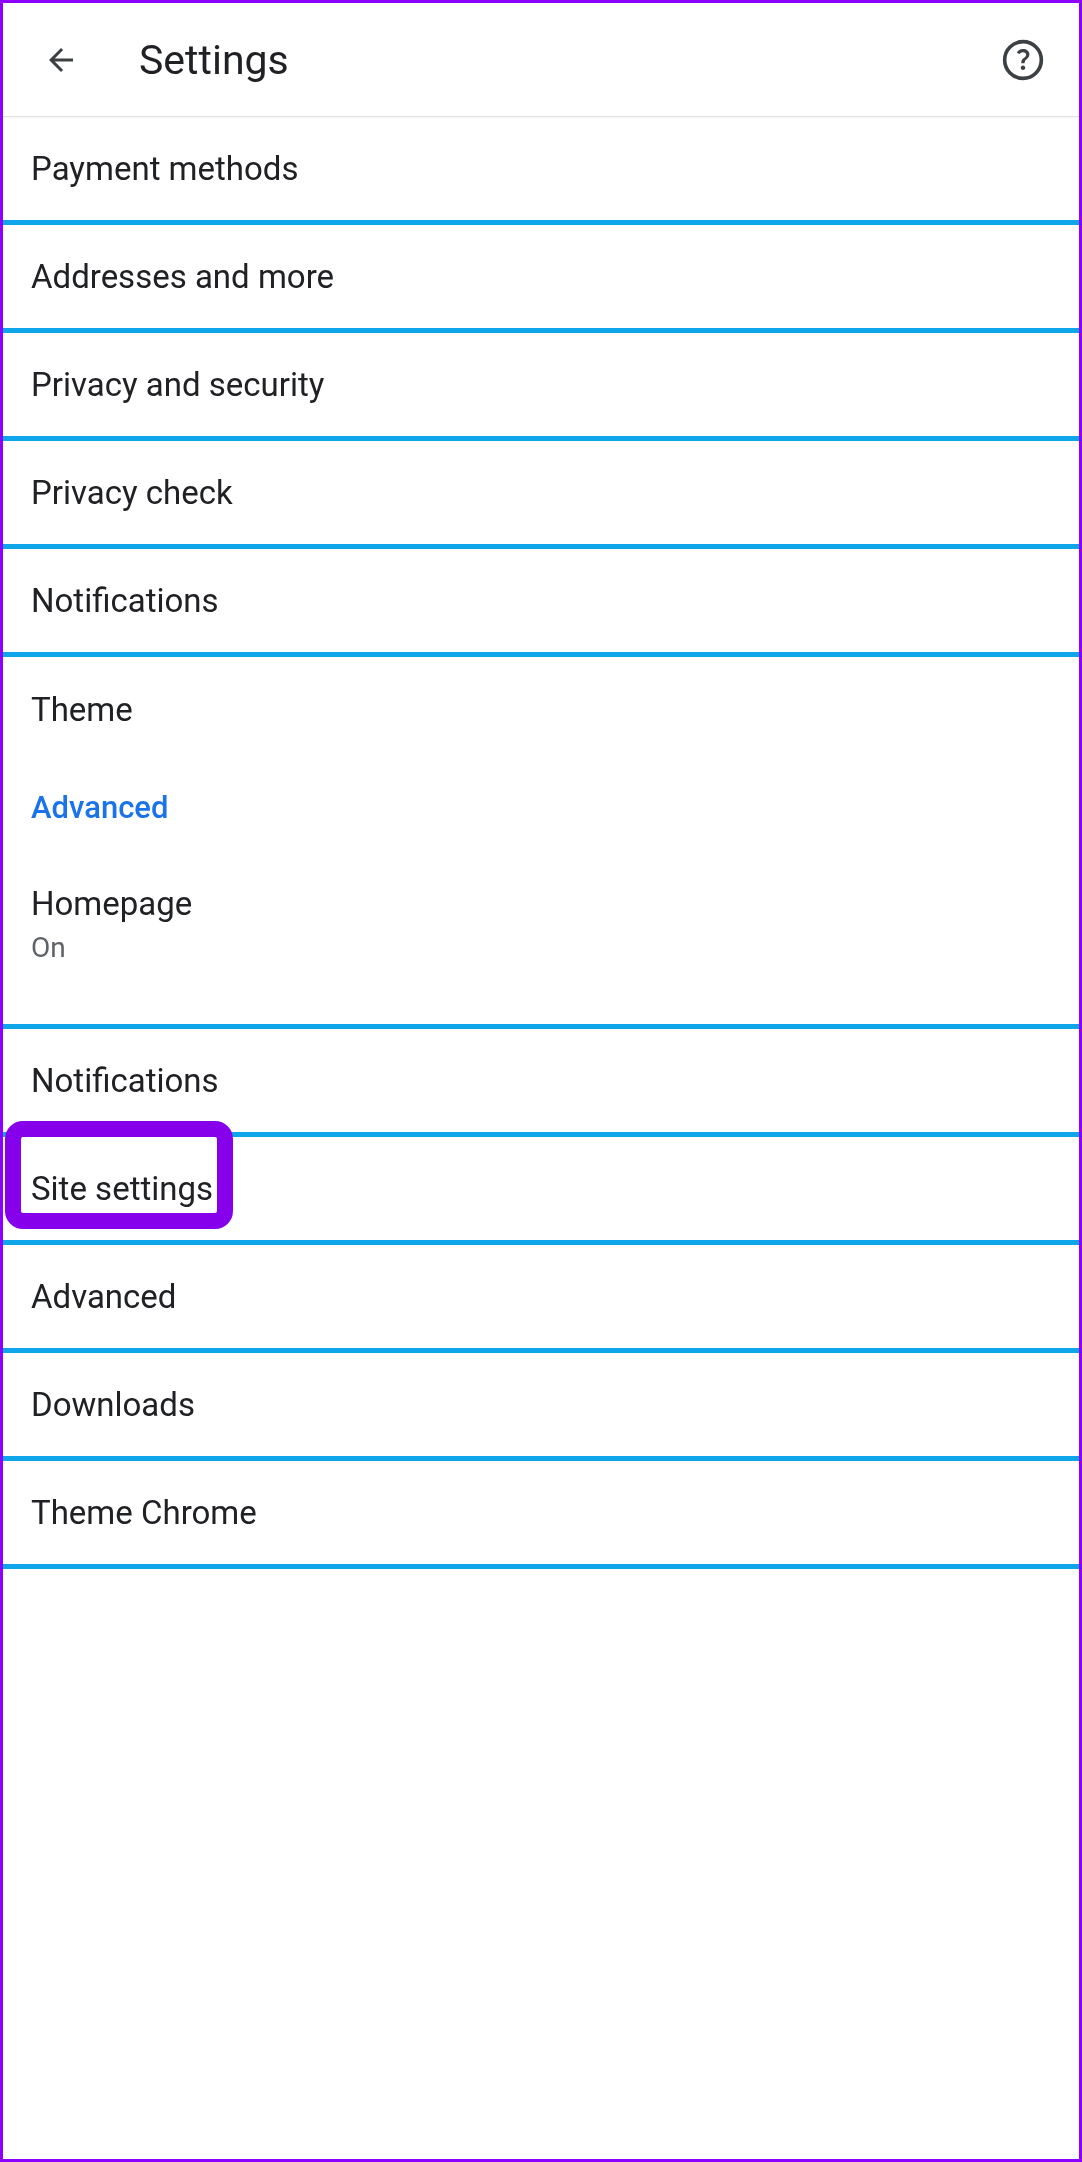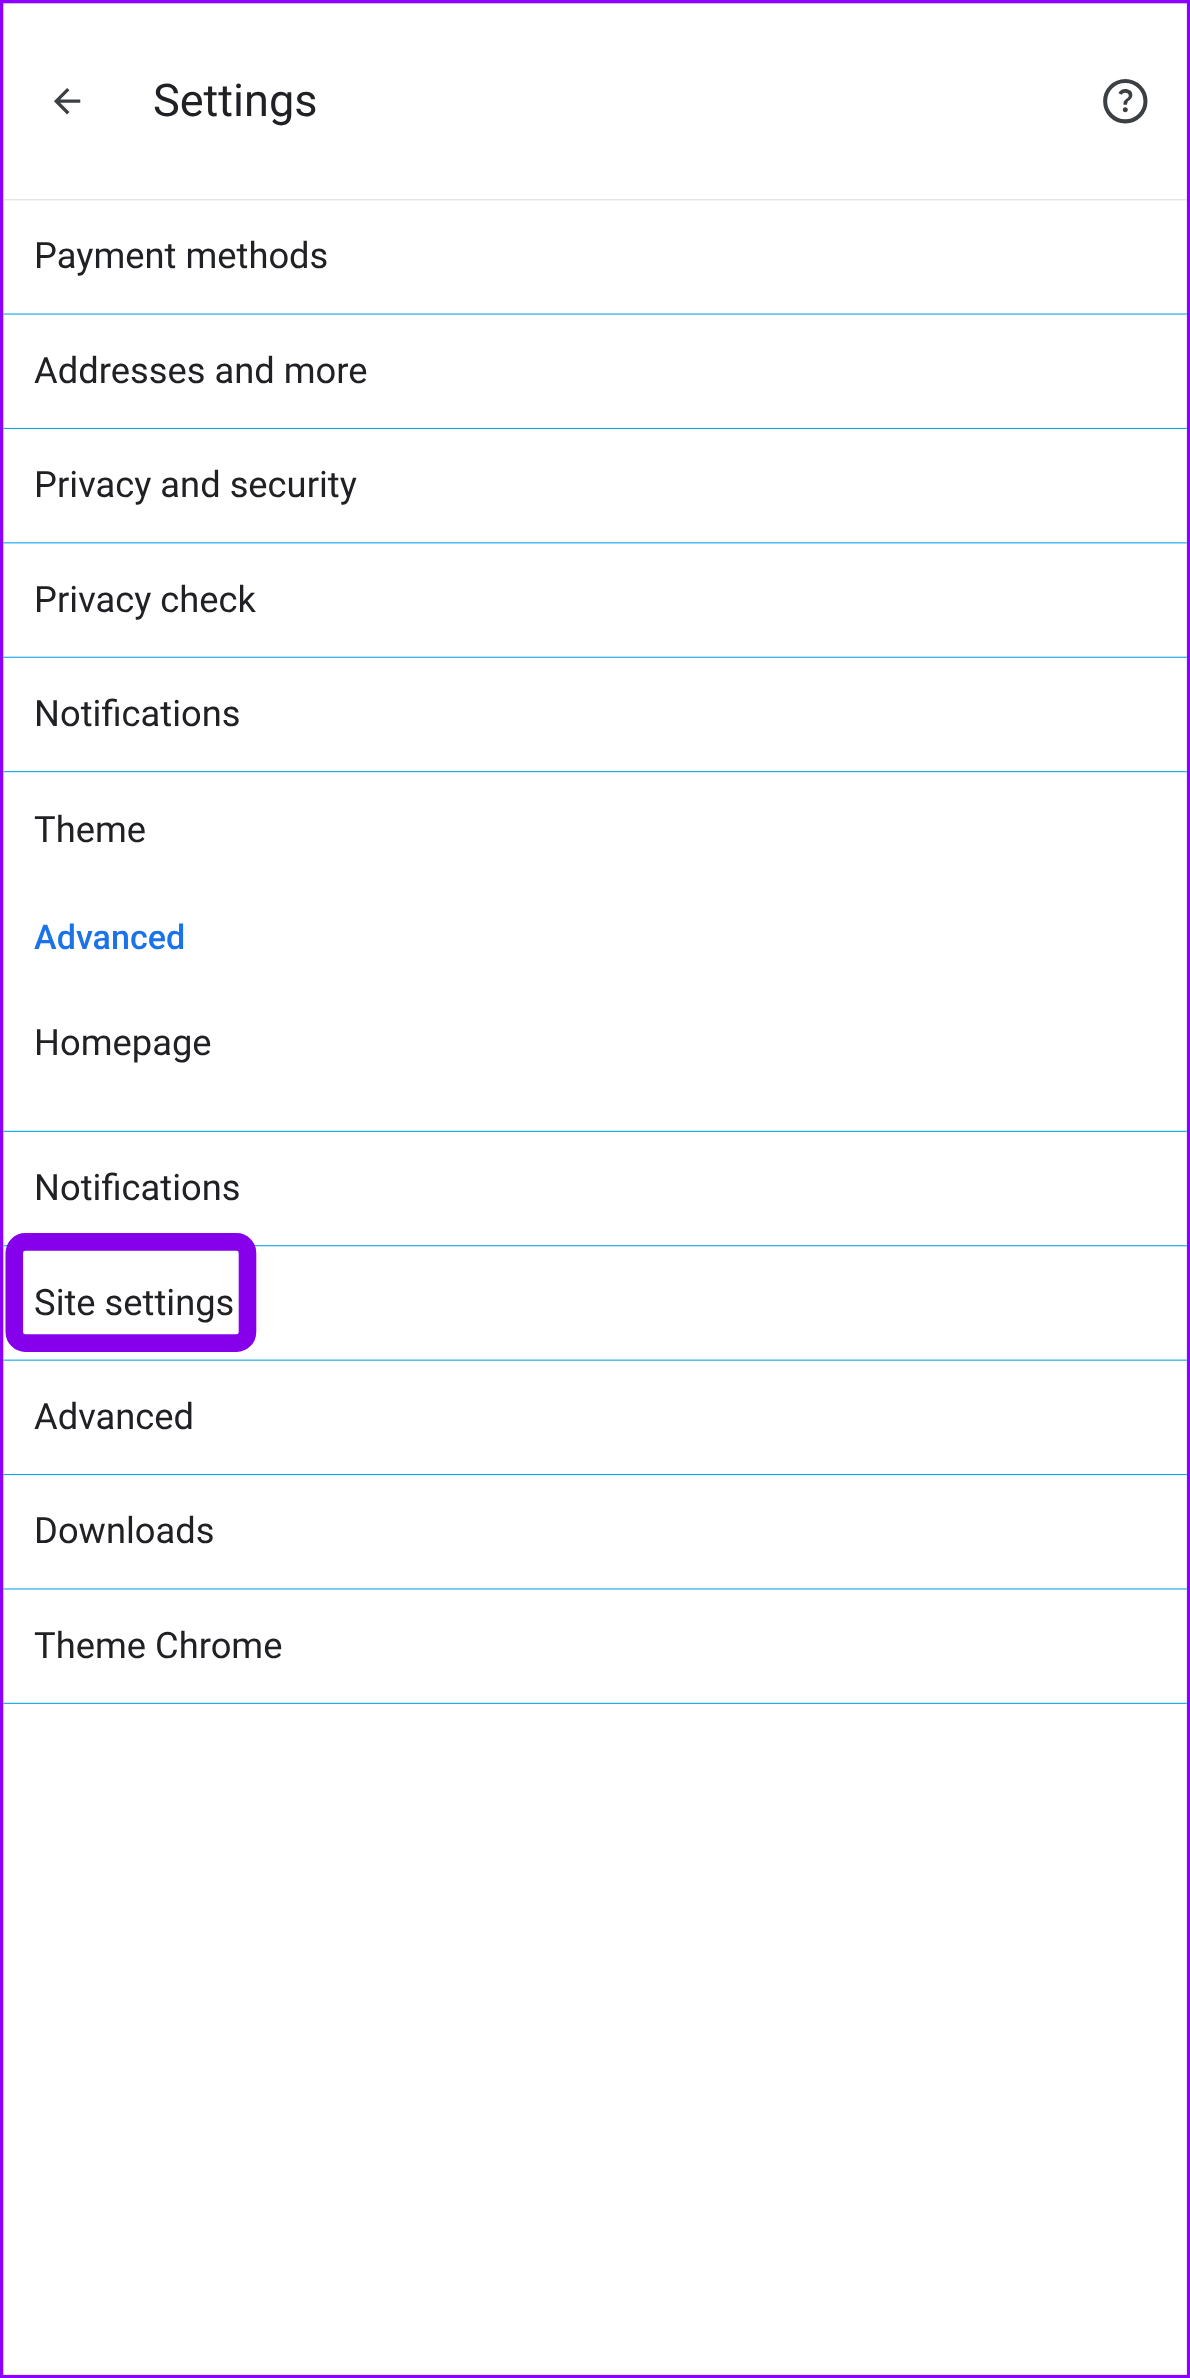--- a/index.html
+++ b/index.html
@@ -11,21 +11,21 @@
       width: 1082px;
       height: 2162px;
       background: #ffffff;
       font-family: Roboto, 'Helvetica Neue', Arial, sans-serif;
       border: 3px solid #8b00ff;
       position: relative;
     }
     .header {
       display: flex;
       align-items: center;
-      height: 179px;
+      height: 114px;
       padding: 4px 28px;
       border-bottom: 1px solid #e0e0e0;
       box-shadow: 0 1px 2px rgba(0,0,0,0.05);
     }
     .back-btn {
       width: 60px;
       height: 60px;
       display: flex;
       align-items: center;
       justify-content: center;
@@ -49,21 +49,21 @@
       align-items: center;
       justify-content: center;
       cursor: pointer;
     }
     .help-btn svg {
       width: 44px;
       height: 44px;
     }
     .list-item {
       padding: 32px 28px;
-      border-bottom: 1px solid #0ea5e9;
+      border-bottom: 5px solid #0ea5e9;
       cursor: pointer;
       display: flex;
       flex-direction: column;
       justify-content: center;
       min-height: 104px;
     }
     .list-item .label {
       font-size: 33px;
       color: #202124;
       font-weight: 400;
@@ -128,20 +128,21 @@
   <span class="label">Notifications</span>
 </div>
 <div class="list-item no-border">
   <span class="label">Theme</span>
 </div>
 
 <div class="section-header">Advanced</div>
 
 <div class="list-item" style="padding-top:40px; padding-bottom:60px;">
   <span class="label">Homepage</span>
+  <span class="sublabel">On</span>
 </div>
 <div class="list-item">
   <span class="label">Notifications</span>
 </div>
 <div class="list-item">
   <span class="label">Site settings</span>
 </div>
 <div class="list-item">
   <span class="label">Advanced</span>
 </div>

